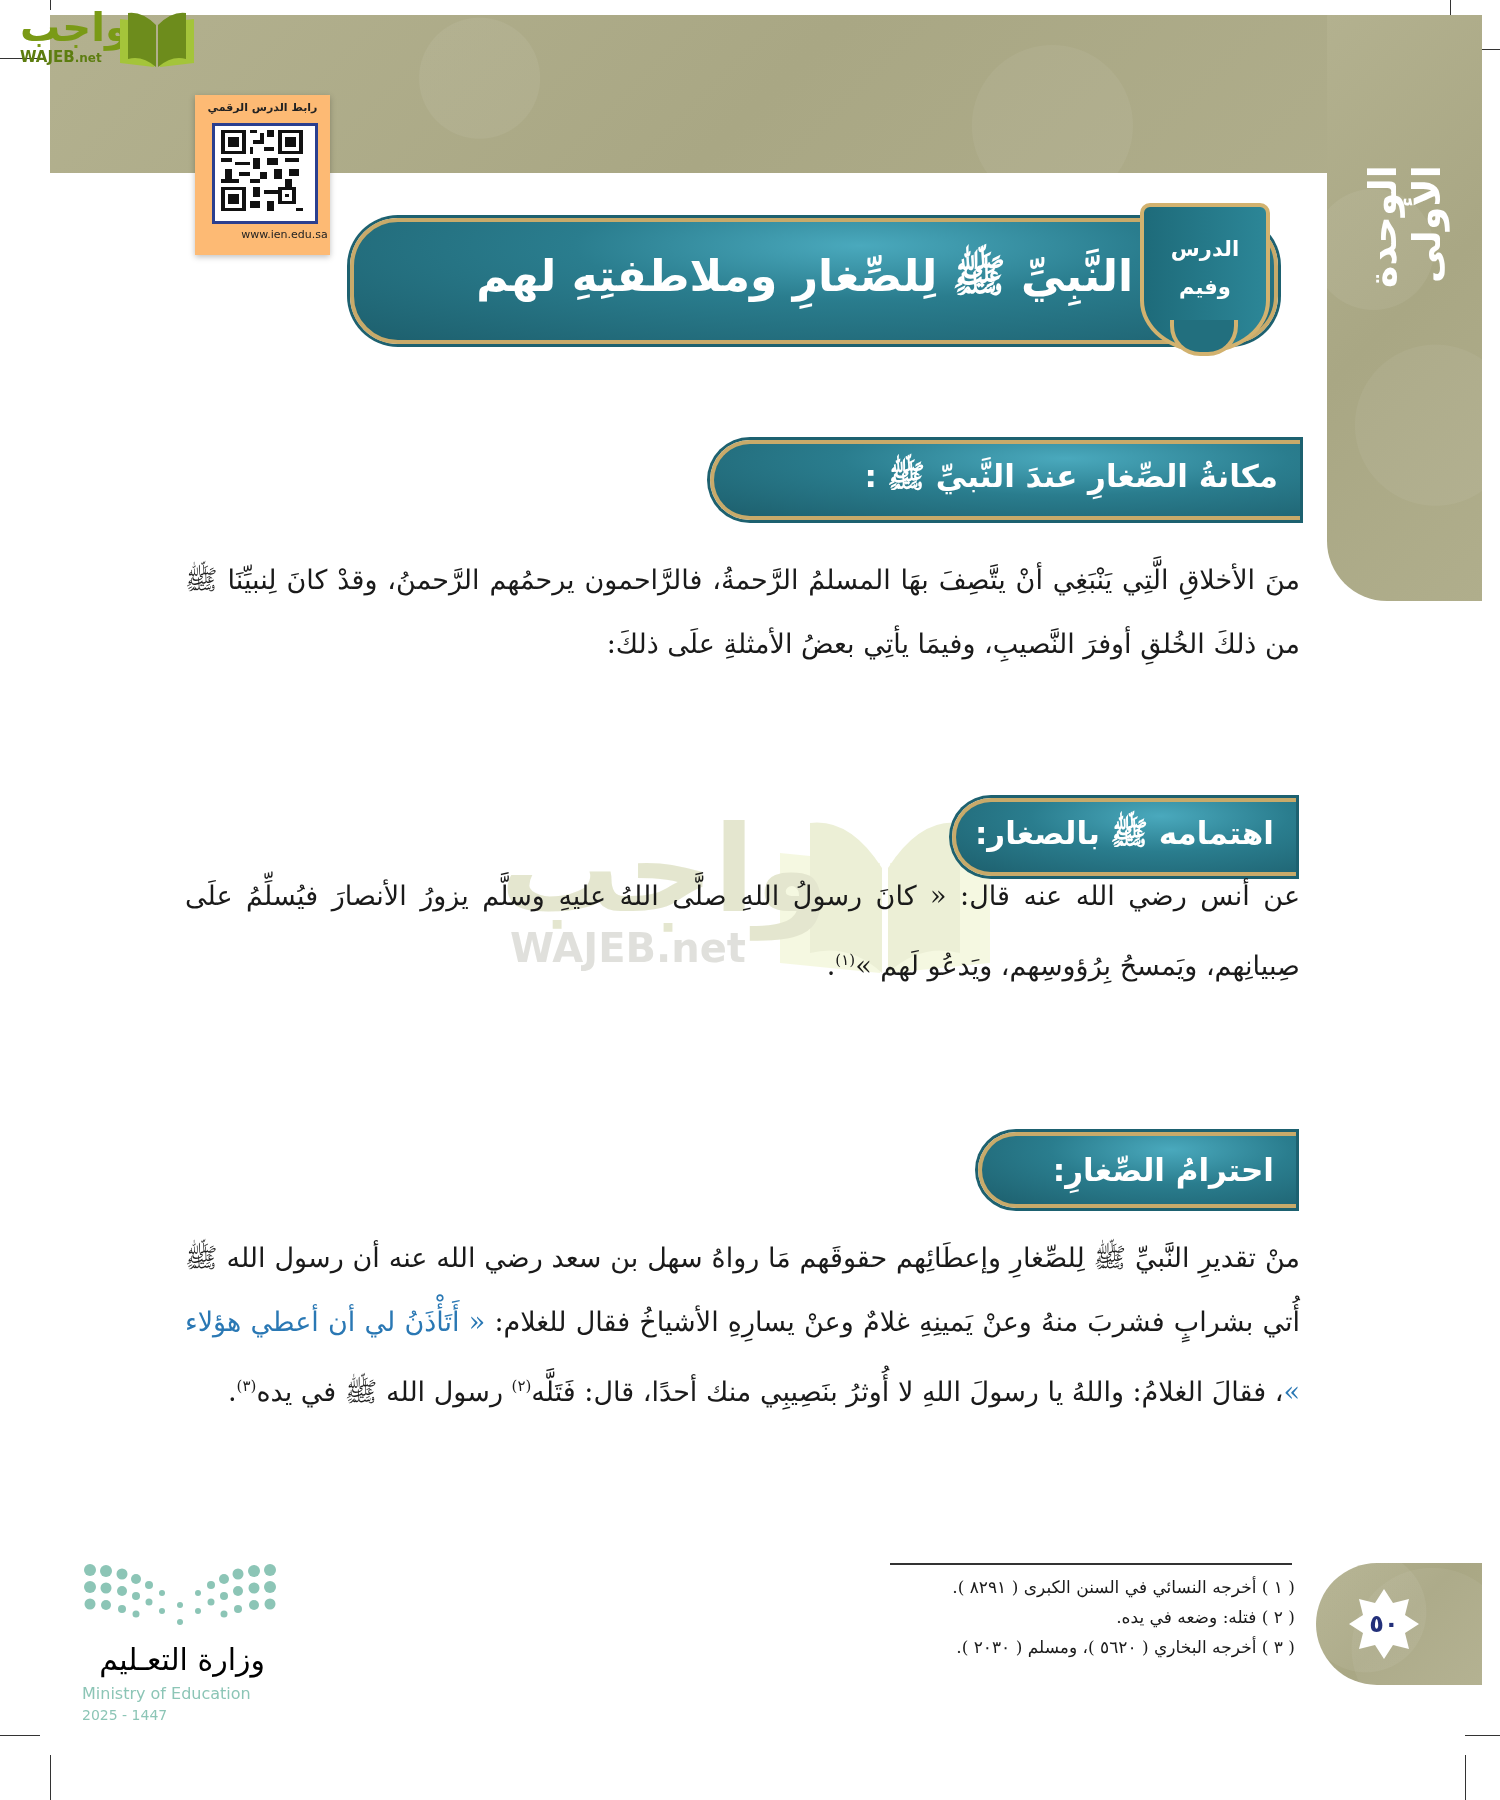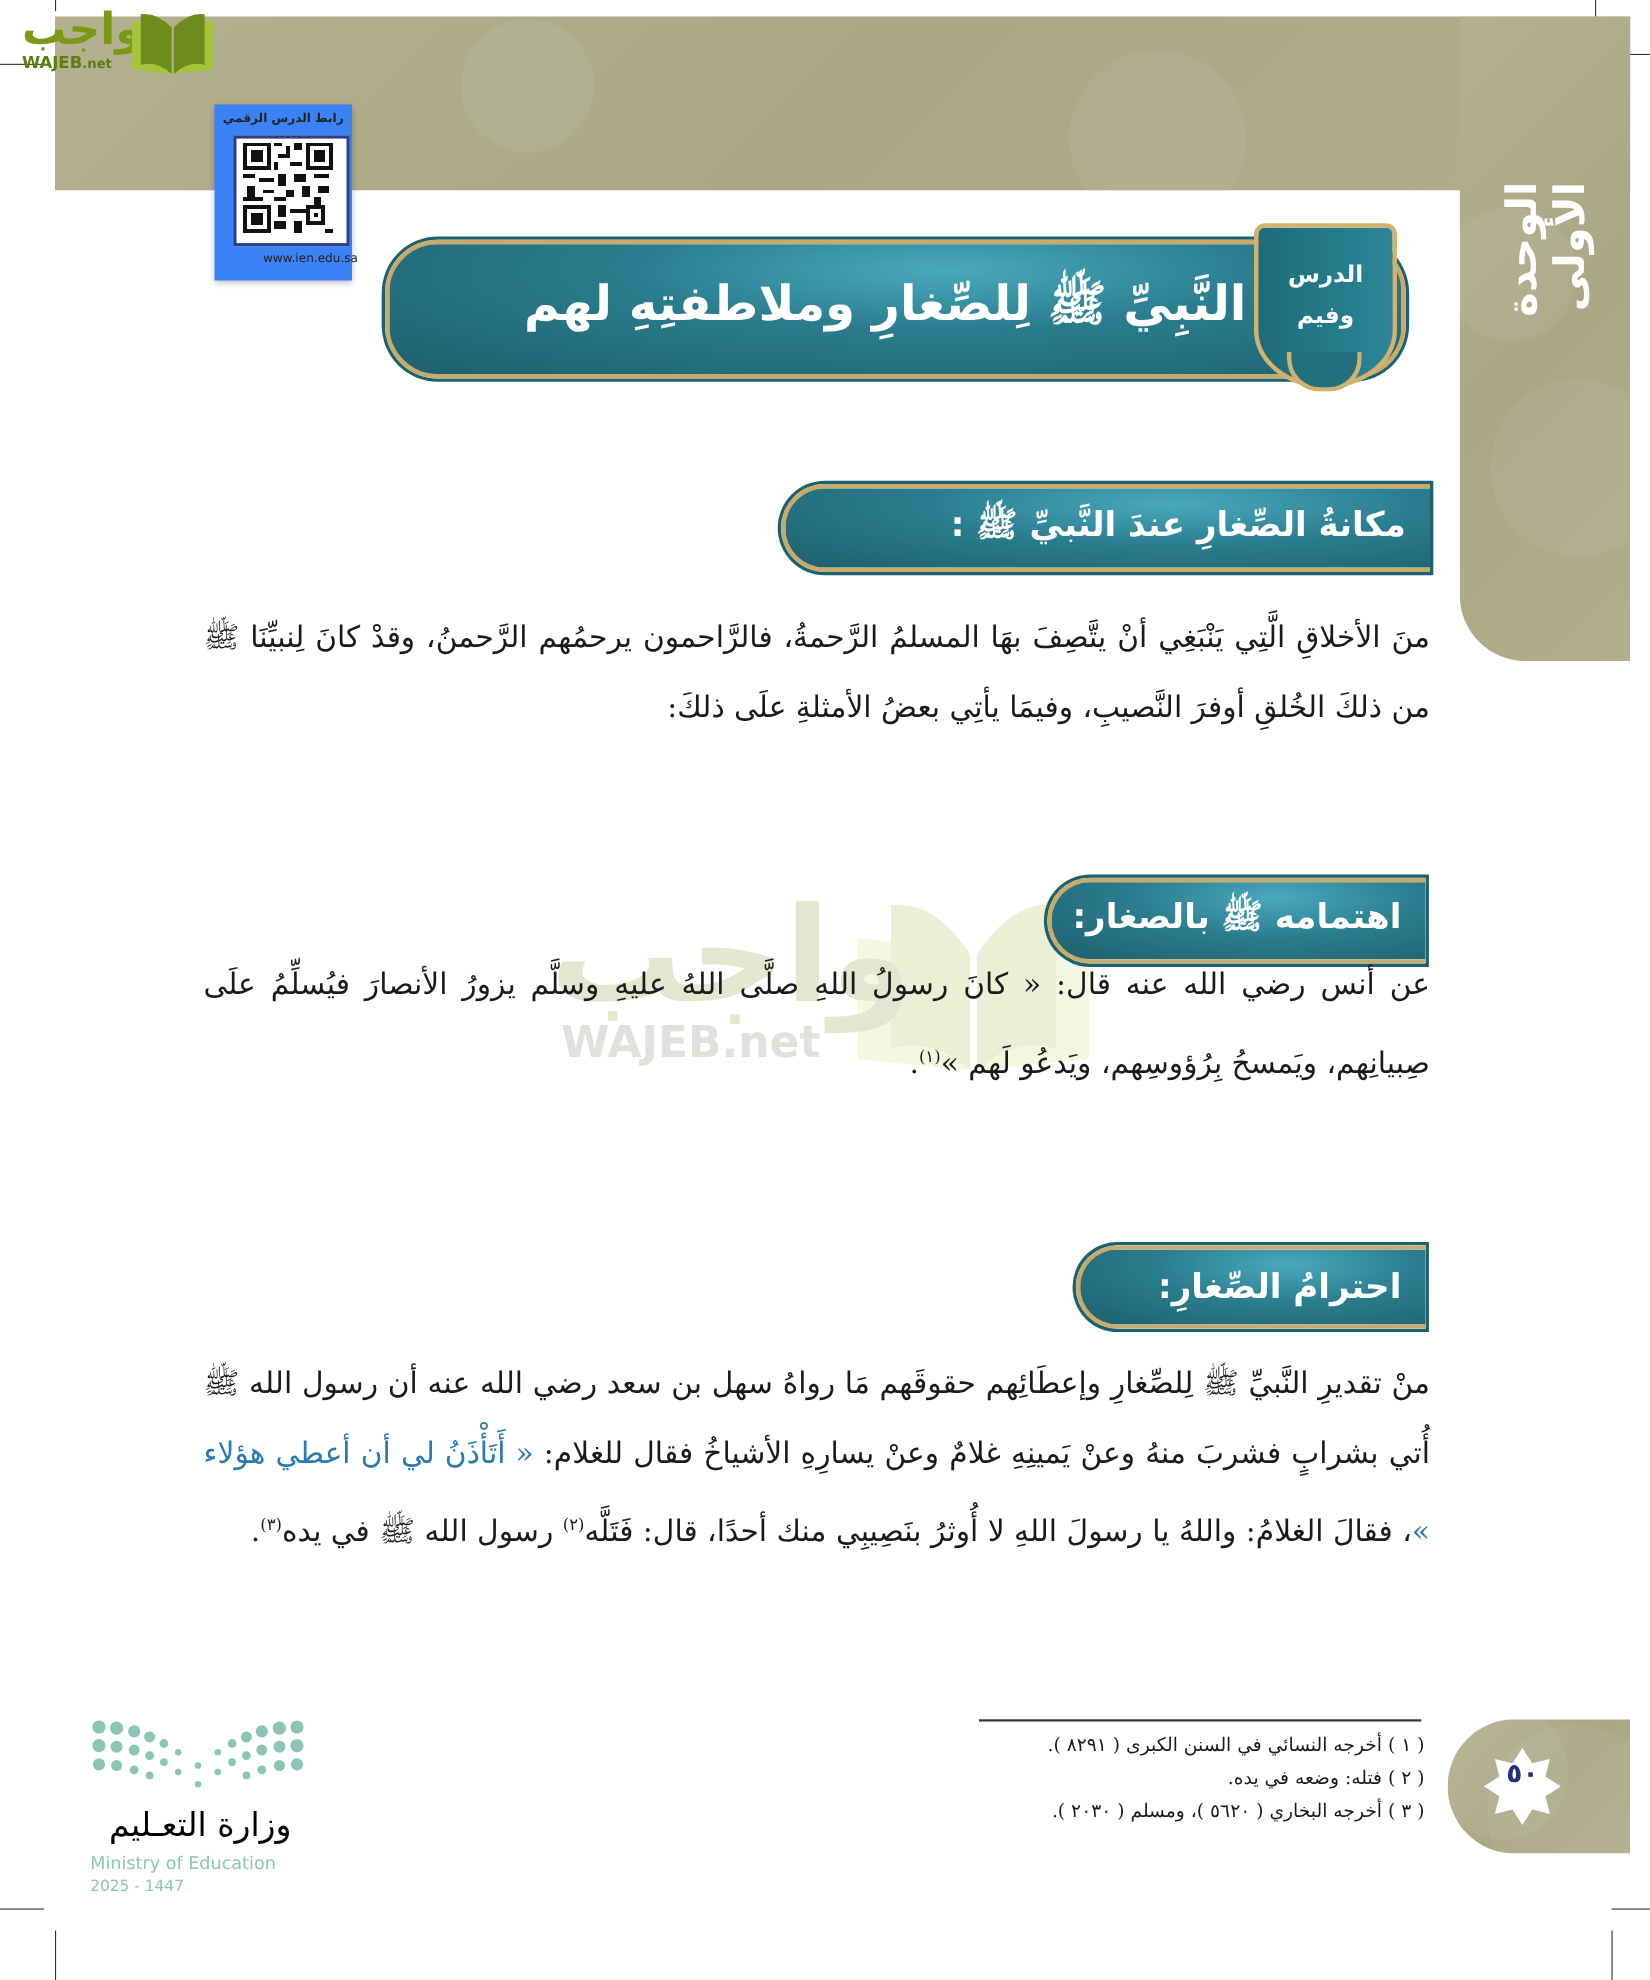--- a/index.html
+++ b/index.html
@@ -35,21 +35,21 @@
   
   .wajeb { left:8px; top:5px; width:185px; height:65px; }
   .wajeb-ar { position:absolute; left:12px; top:0px; font-family:"DejaVu Sans", sans-serif; font-weight:bold;
     font-size:40px; color:#7a9a16; line-height:45px; direction:rtl; }
   .wajeb-en { position:absolute; left:12px; top:43px; font-family:"DejaVu Sans", sans-serif; font-weight:bold;
     font-size:15px; color:#5d7d10; }
   .wajeb-en small { font-size:12px;text-align:right; }
   .book { position:absolute; left:108px; top:4px; width:82px; height:60px; }
 
   
-  .qr-card { left:195px; top:95px; width:125px; height:160px; background:#3b82f6;
+  .qr-card { left:195px; top:95px; width:135px; height:160px; background:#fdba74;
     box-shadow:0 2px 6px rgba(0,0,0,0.25); }
   .qr-label { position:absolute; left:0; right:0; top:6px; text-align:center; direction:rtl;
     font-family:"DejaVu Sans", sans-serif; font-weight:bold; font-size:11px; color:#222; }
   .qr-box { position:absolute; left:17px; top:28px; width:100px; height:95px; border:3px solid #2b3f8f; background:#fff; }
   .qr-url { position:absolute; left:0; right:0; top:133px; text-align:center;
     font-family:"DejaVu Sans", sans-serif; font-size:11px; color:#222;margin-left:44px; }
 
   
   .banner {
     position:absolute; border-radius:48px;
@@ -107,21 +107,21 @@
   .wm-book { position:absolute; left:270px; top:8px; width:230px; height:160px; }
 
   
   .fn-rule { left:890px; top:1563px; width:402px; height:2px; background:#333; }
   .footnotes { left:860px; top:1572px; width:435px; direction:rtl; font-size:17px; line-height:30px; color:#1a1a1a; }
   .fn { white-space:nowrap; }
 
   
   .page-tab { left:1316px; top:1563px; width:166px; height:122px; border-radius:61px 0 0 61px; }
   .page-star { position:absolute; left:33px; top:26px; width:70px; height:70px; }
-  .page-num { position:absolute; left:33px; top:14px; width:70px; height:70px; display:flex; align-items:center; justify-content:center;
+  .page-num { position:absolute; left:33px; top:26px; width:70px; height:70px; display:flex; align-items:center; justify-content:center;
     font-family:"DejaVu Sans", sans-serif; font-weight:bold; font-size:24px; color:#23307a; }
 
   
   .moe { left:80px; top:1560px; width:200px; height:170px; }
   .moe-dots { position:absolute; left:0; top:0; width:200px; height:80px; }
   .moe-ar { position:absolute; left:0; top:82px; width:185px; text-align:right; direction:rtl;
     font-family:"DejaVu Sans", sans-serif; font-size:30px; color:#000000; letter-spacing:1px; }
   .moe-en { position:absolute; left:2px; top:124px; font-family:"DejaVu Sans", sans-serif; font-size:16px; color:#8cc5b6; }
   .moe-year { position:absolute; left:2px; top:147px; font-family:"DejaVu Sans", sans-serif; font-size:14px; color:#8cc5b6; }
 </style>

